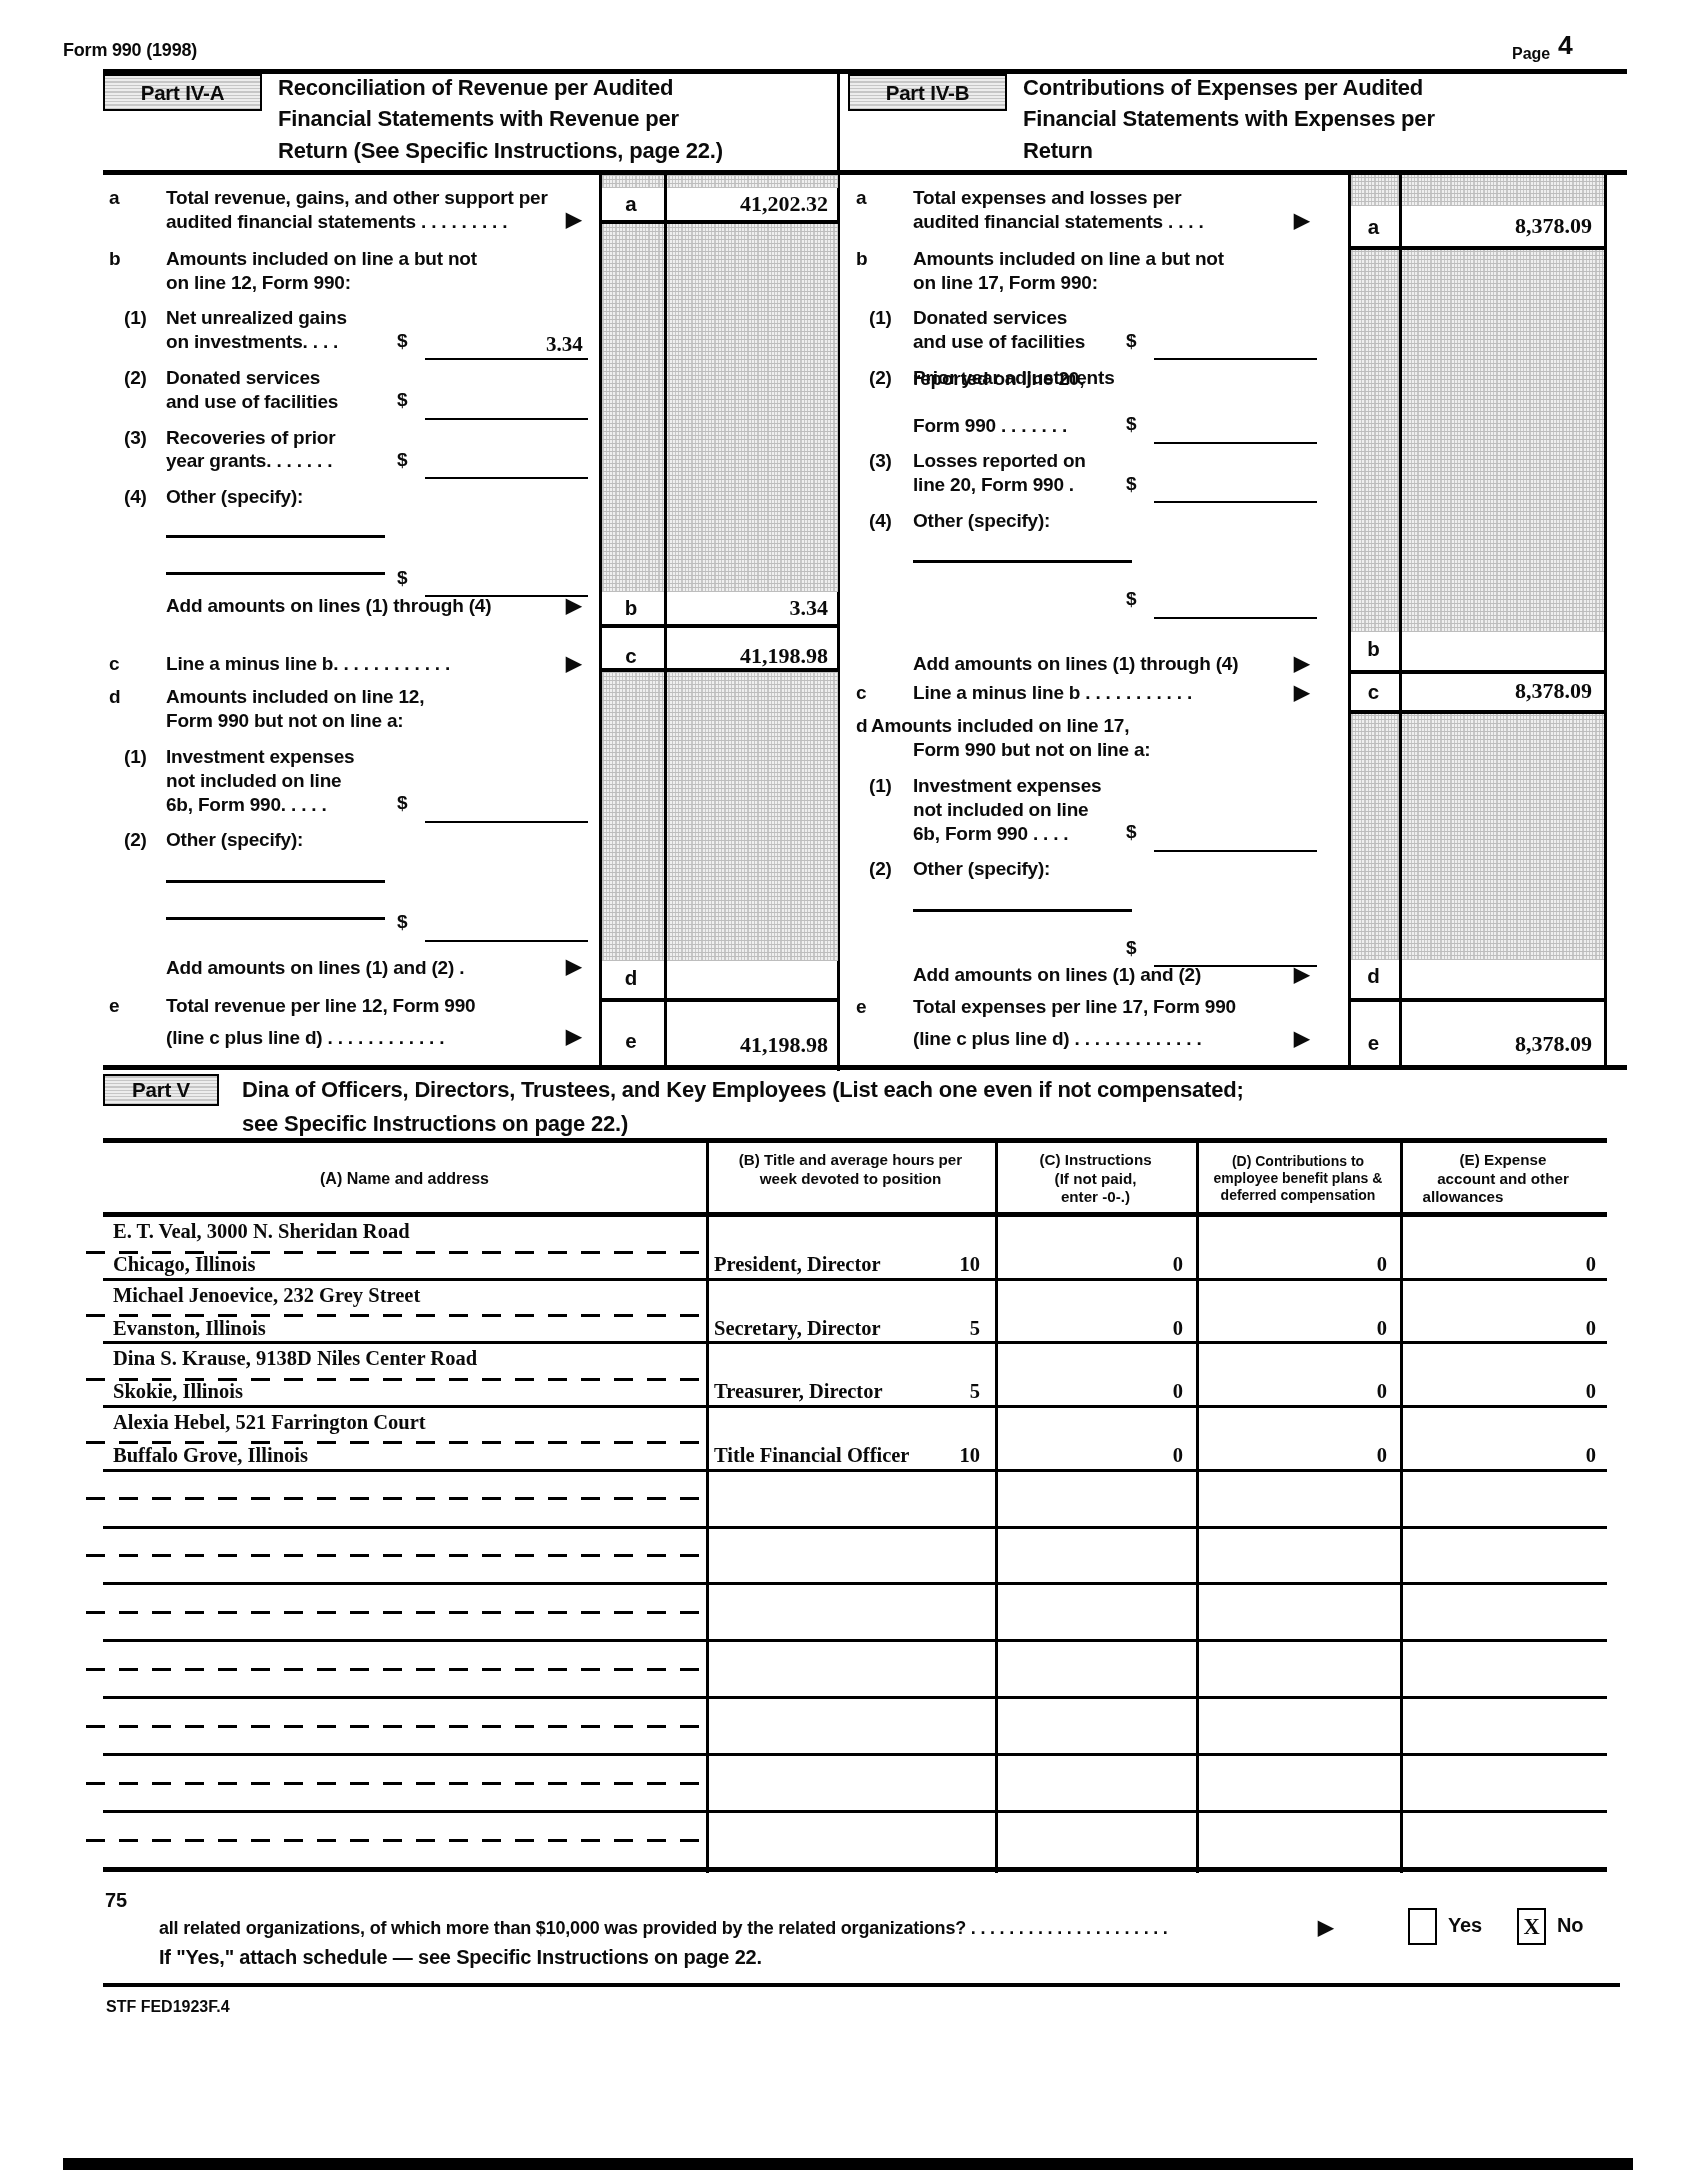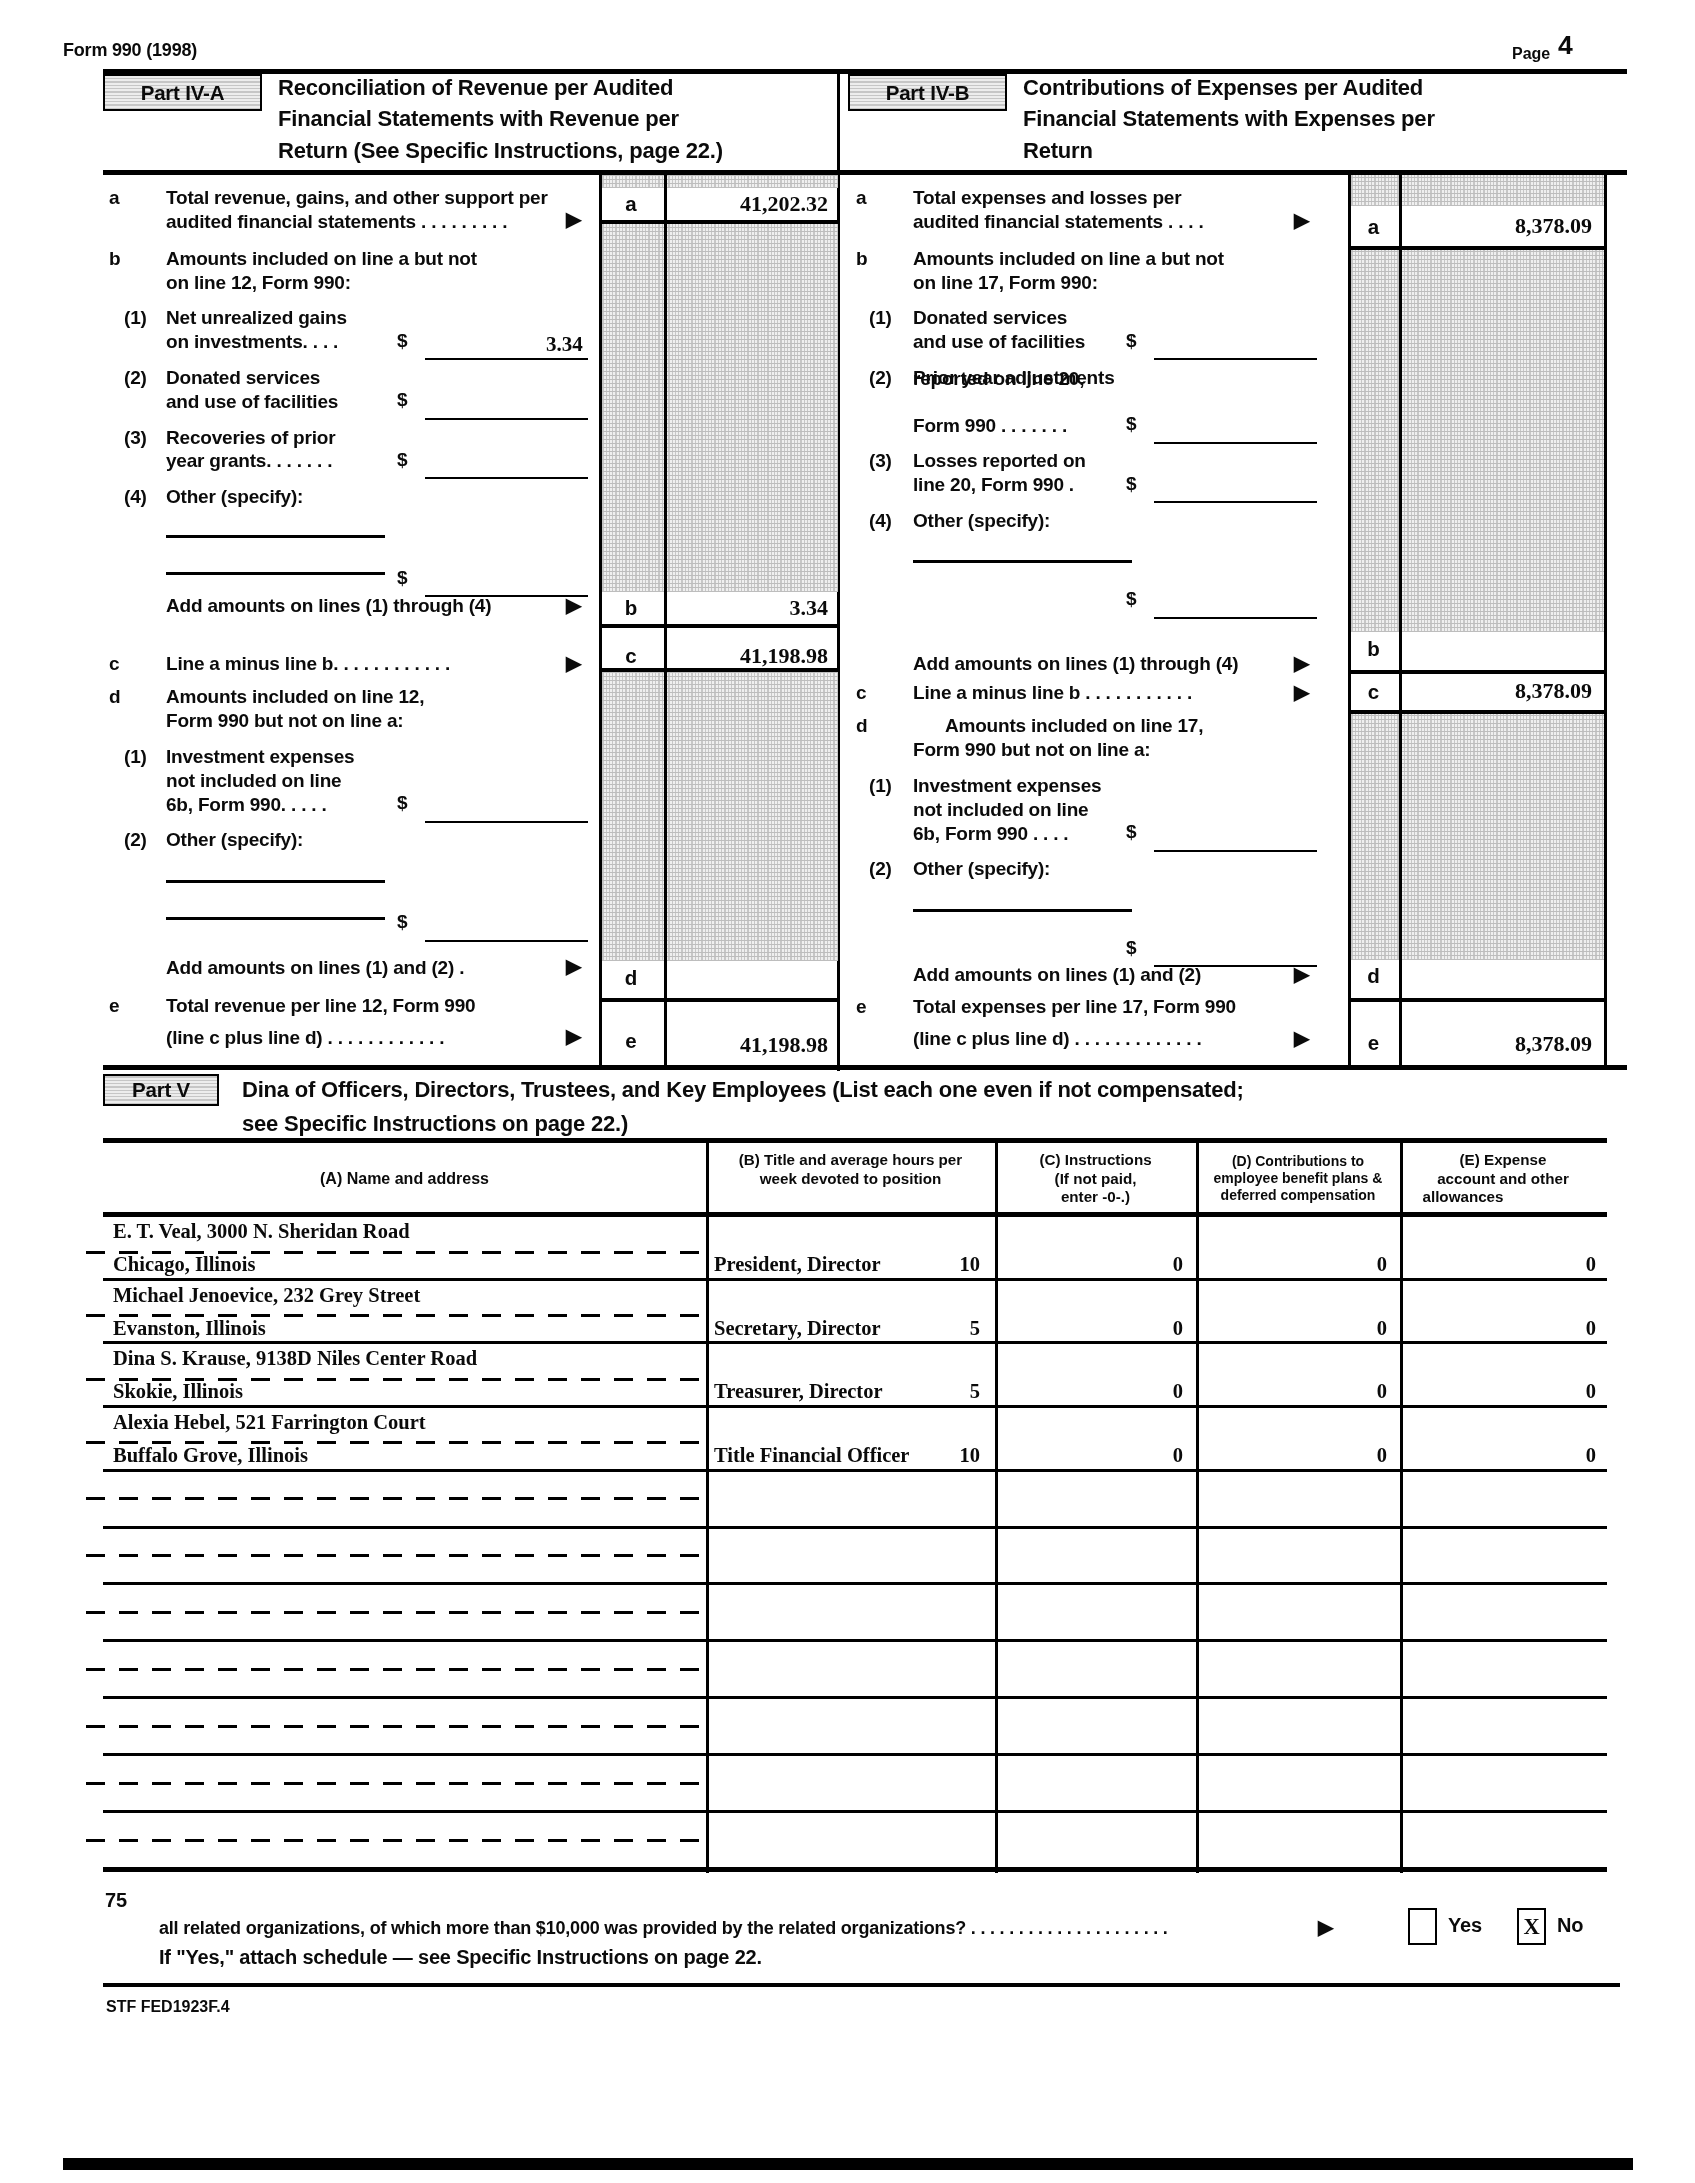--- a/index.html
+++ b/index.html
@@ -176,21 +176,21 @@
   <div class="ul" style="left:1154px;top:590px"></div>
 
   <div class="s" style="left:913px;top:653px">Add amounts on lines (1) through (4)</div>
   <div class="s t30" style="left:1294px;top:652px">▶</div>
 
   <div class="s" style="left:856px;top:682px">c</div>
   <div class="s" style="left:913px;top:682px">Line a minus line b  . . . . . . . . . . .</div>
   <div class="s t30" style="left:1294px;top:681px">▶</div>
 
   <div class="s" style="left:856px;top:715px">d</div>
-  <div class="s" style="left:945px;top:715px">Amounts included on line 17,</div>
+  <div class="s" style="left:871px;top:715px">Amounts included on line 17,</div>
   <div class="s" style="left:913px;top:739px">Form 990 but not on line a:</div>
 
   <div class="s" style="left:869px;top:775px">(1)</div>
   <div class="s" style="left:913px;top:775px">Investment expenses</div>
   <div class="s" style="left:913px;top:799px">not included on line</div>
   <div class="s" style="left:913px;top:823px">6b, Form 990  . . . .</div>
   <div class="s" style="left:1126px;top:821px">$</div>
   <div class="ul" style="left:1154px;top:823px"></div>
 
   <div class="s" style="left:869px;top:858px">(2)</div>

